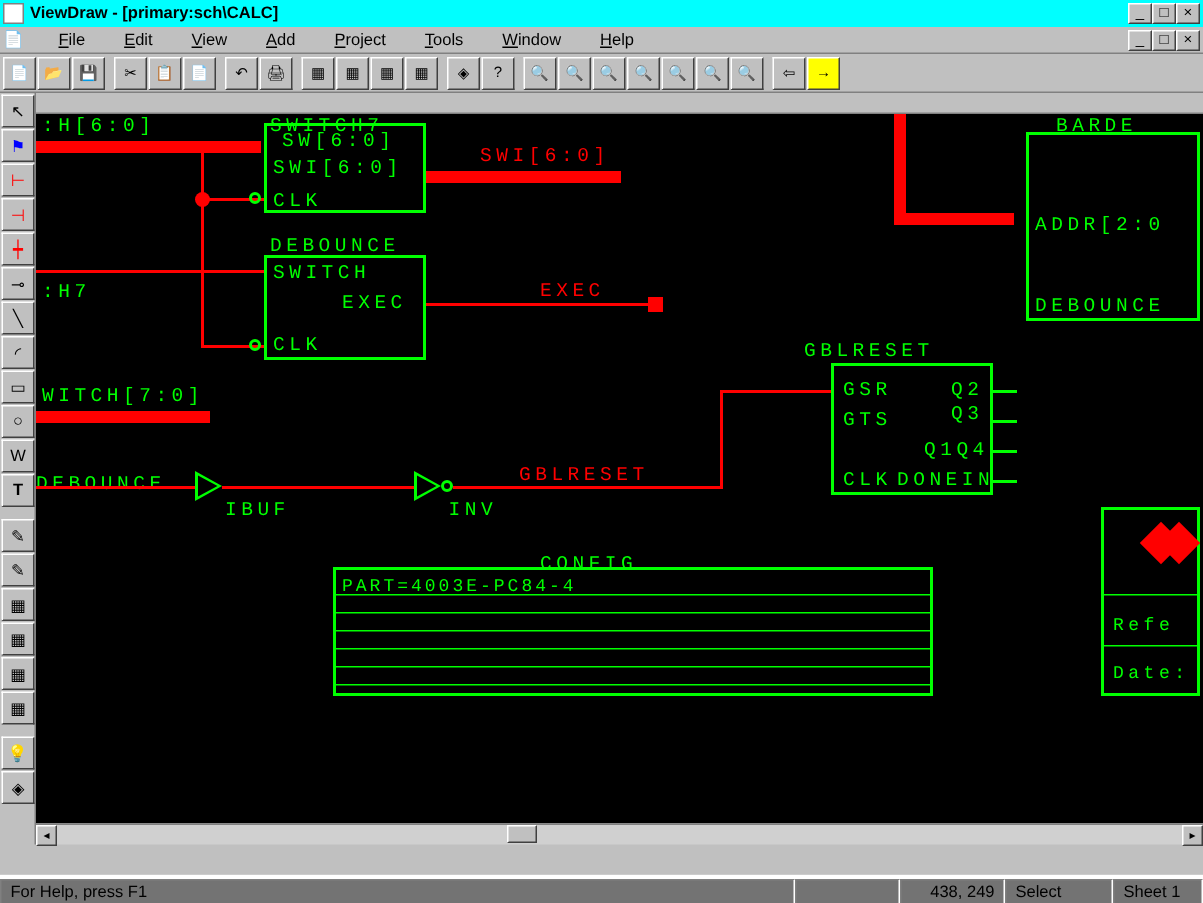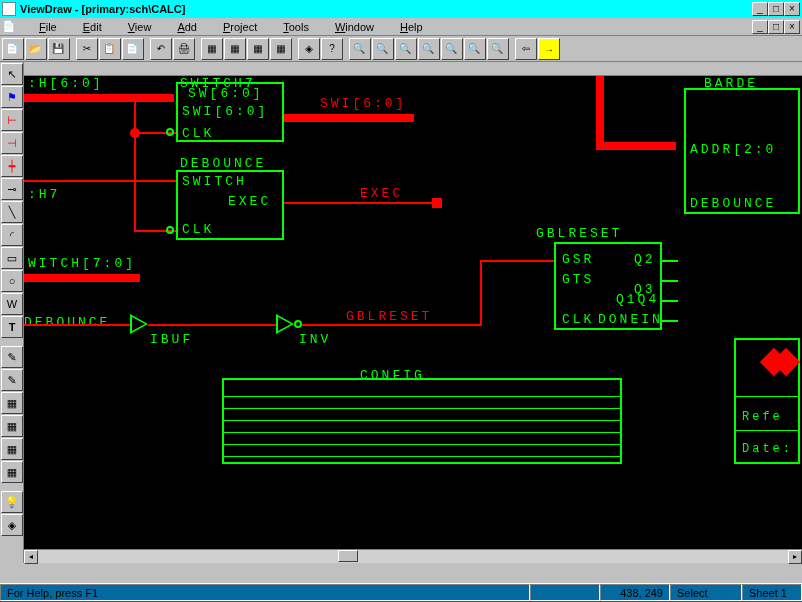--- a/index.html
+++ b/index.html
@@ -28,21 +28,21 @@
 .thin { height:2px; }
 .thinv { width:2px; }
 .box { position:absolute; border:2px solid #0f0; }
 .glabel { position:absolute; color:#0f0; font-size:13px; letter-spacing:3px; font-family:"Courier New",monospace; white-space:nowrap; }
 .rlabel { position:absolute; color:#f00; font-size:13px; letter-spacing:3px; font-family:"Courier New",monospace; white-space:nowrap; }
 .junction { position:absolute; width:10px; height:10px; background:#f00; border-radius:50%; }
 .scroll-h { position:absolute; left:0; right:0; bottom:0; height:14px; background:#c0c0c0; display:flex; border-top:1px solid #808080; }
 .scroll-btn { width:14px; height:14px; background:#c0c0c0; border:1px solid; border-color:#fff #404040 #404040 #fff; font-size:8px; text-align:center; line-height:11px; cursor:pointer; }
 .scroll-track { flex:1; background:#d0d0d0; position:relative; }
 .scroll-thumb { position:absolute; height:12px; background:#c0c0c0; border:1px solid; border-color:#fff #404040 #404040 #fff; top:0; }
-.statusbar { position:absolute; left:0; right:0; bottom:0; height:19px; background:#0369a1; display:flex; border-top:1px solid #ffffff; font-size:11px; }
+.statusbar { position:absolute; left:0; right:0; bottom:0; height:19px; background:#737373; display:flex; border-top:3px solid #ffffff; font-size:11px; }
 .status-cell { padding:2px 6px; border:1px solid; border-color:#808080 #fff #fff #808080; height:17px; line-height:13px; }
 .inv-circ { position:absolute; width:8px; height:8px; border:2px solid #0f0; border-radius:50%; }
 .diamond { position:absolute; width:20px; height:20px; background:#f00; transform:rotate(45deg); }
 .gline { position:absolute; background:#0f0; height:1px; }
 .buf-tri { position:absolute; width:0; height:0; border-top:10px solid transparent; border-bottom:10px solid transparent; border-left:18px solid #0f0; }
 .buf-tri::after { content:''; position:absolute; left:-16px; top:-7px; width:0; height:0; border-top:7px solid transparent; border-bottom:7px solid transparent; border-left:13px solid #000; }
 </style>
 </head>
 <body>
 
@@ -174,39 +174,40 @@
       <div class="net thin" style="left:278px;top:248px;width:180px"></div>
       <div class="rlabel" style="left:322px;top:233px">GBLRESET</div>
       <div class="net thinv" style="left:456px;top:184px;height:66px"></div>
       <div class="net thin" style="left:456px;top:184px;width:76px"></div>
 
       <div class="glabel" style="left:512px;top:150px">GBLRESET</div>
       <div class="box" style="left:530px;top:166px;width:108px;height:88px"></div>
       <div class="glabel" style="left:538px;top:176px">GSR</div>
       <div class="glabel" style="left:610px;top:176px">Q2</div>
       <div class="glabel" style="left:538px;top:196px">GTS</div>
-      <div class="glabel" style="left:610px;top:206px">Q3</div>
+      <div class="glabel" style="left:610px;top:192px">Q3</div>
       <div class="glabel" style="left:592px;top:216px">Q1Q4</div>
       <div class="glabel" style="left:538px;top:236px">CLK</div>
       <div class="glabel" style="left:574px;top:236px">DONEIN</div>
       <div class="gline" style="left:638px;top:184px;width:16px;height:2px"></div>
       <div class="gline" style="left:638px;top:204px;width:16px;height:2px"></div>
       <div class="gline" style="left:638px;top:224px;width:16px;height:2px"></div>
       <div class="gline" style="left:638px;top:244px;width:16px;height:2px"></div>
 
       <div class="net thick" style="left:572px;top:0;width:8px;height:74px"></div>
       <div class="net thick" style="left:572px;top:66px;width:80px"></div>
 
       <div class="glabel" style="left:680px;top:0px">BARDE</div>
       <div class="box" style="left:660px;top:12px;width:116px;height:126px"></div>
       <div class="glabel" style="left:666px;top:66px">ADDR[2:0</div>
       <div class="glabel" style="left:666px;top:120px">DEBOUNCE</div>
 
       <div class="glabel" style="left:336px;top:292px">CONFIG</div>
       <div class="box" style="left:198px;top:302px;width:400px;height:86px"></div>
+      <div class="glabel" style="left:204px;top:308px;font-size:12px;letter-spacing:2px">PART=4003E-PC84-4</div>
       <div class="gline" style="left:198px;top:320px;width:400px"></div>
       <div class="gline" style="left:198px;top:332px;width:400px"></div>
       <div class="gline" style="left:198px;top:344px;width:400px"></div>
       <div class="gline" style="left:198px;top:356px;width:400px"></div>
       <div class="gline" style="left:198px;top:368px;width:400px"></div>
       <div class="gline" style="left:198px;top:380px;width:400px"></div>
 
       <div class="box" style="left:710px;top:262px;width:66px;height:126px"></div>
       <div class="diamond" style="left:740px;top:276px"></div>
       <div class="diamond" style="left:752px;top:276px"></div>

